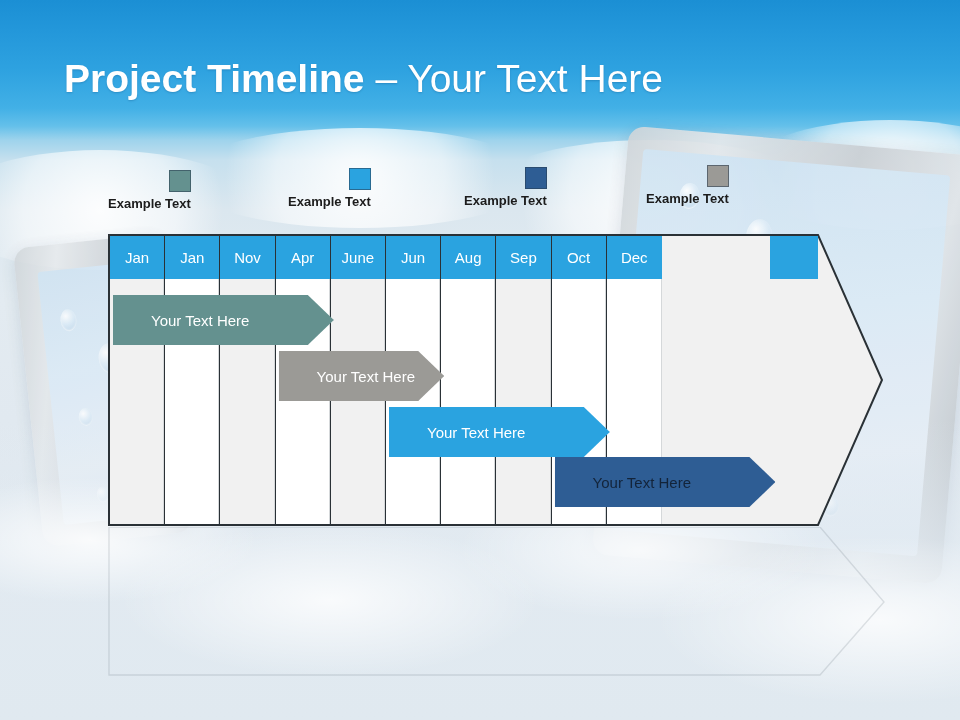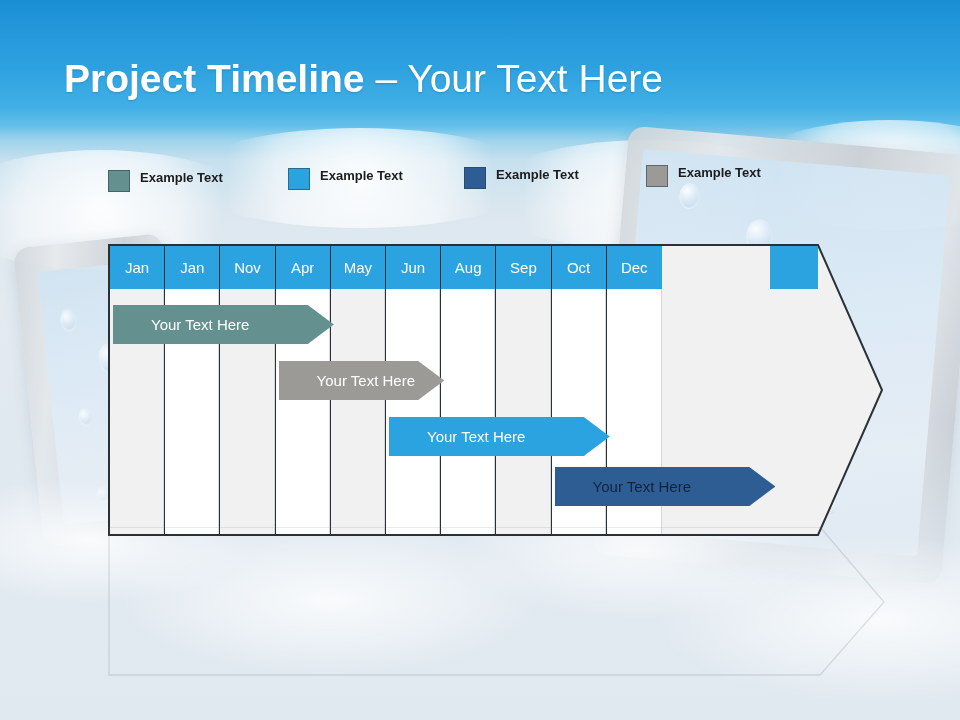--- a/index.html
+++ b/index.html
@@ -100,36 +100,37 @@
     font-size:39px; line-height:42px; color:#ffffff;
     white-space:nowrap;
     text-shadow:0 1px 2px rgba(0,60,110,.25);
   }
   #title .bold{ font-weight:bold; }
   #title .light{ font-weight:normal; }
 
   
   .legend-item{
     position:absolute;
-    display:flex; align-items:flex-start; gap:10px;
+    display:flex; align-items:flex-end; gap:4px;
     white-space:nowrap;
+    flex-direction:column;
   }
   .legend-swatch{
     width:22px; height:22px;
     border:1px solid rgba(40,60,80,.55);
     flex:0 0 auto;
   }
   .legend-label{
     font-size:13px; font-weight:bold; color:#1c1c1c;
   }
 
   
   #chart{
     position:absolute; left:108px; top:234px;
-    width:775px; height:292px;margin-top:10px;
+    width:775px; height:292px;
   }
 
   
   #arrow-body{
     position:absolute; left:0; top:0;
     width:775px; height:292px;
     overflow:visible;
   }
 
   
@@ -162,21 +163,21 @@
   
   #head-strip{
     position:absolute; left:662px; top:2px;
     width:48px; height:43px;
     background:#2aa3e0;
   }
 
   
   .task-bar{
     position:absolute;
-    height:39px;
+    height:50px;
     display:flex; align-items:center;
     padding-left:38px;
     font-size:15px;
     white-space:nowrap;
     box-shadow:1px 2px 4px rgba(40,60,80,.28);
   }
   .task-bar .bar-label{ position:relative; z-index:2; }
 
   
   #reflection{
@@ -267,21 +268,21 @@
         <div class="month-col odd">
           <div class="body"></div>
           <div class="month-head">Nov</div>
         </div>
         <div class="month-col even">
           <div class="body"></div>
           <div class="month-head">Apr</div>
         </div>
         <div class="month-col odd">
           <div class="body"></div>
-          <div class="month-head">May</div>
+          <div class="month-head">June</div>
         </div>
         <div class="month-col even">
           <div class="body"></div>
           <div class="month-head">Jun</div>
         </div>
         <div class="month-col even">
           <div class="body"></div>
           <div class="month-head">Aug</div>
         </div>
         <div class="month-col odd">

